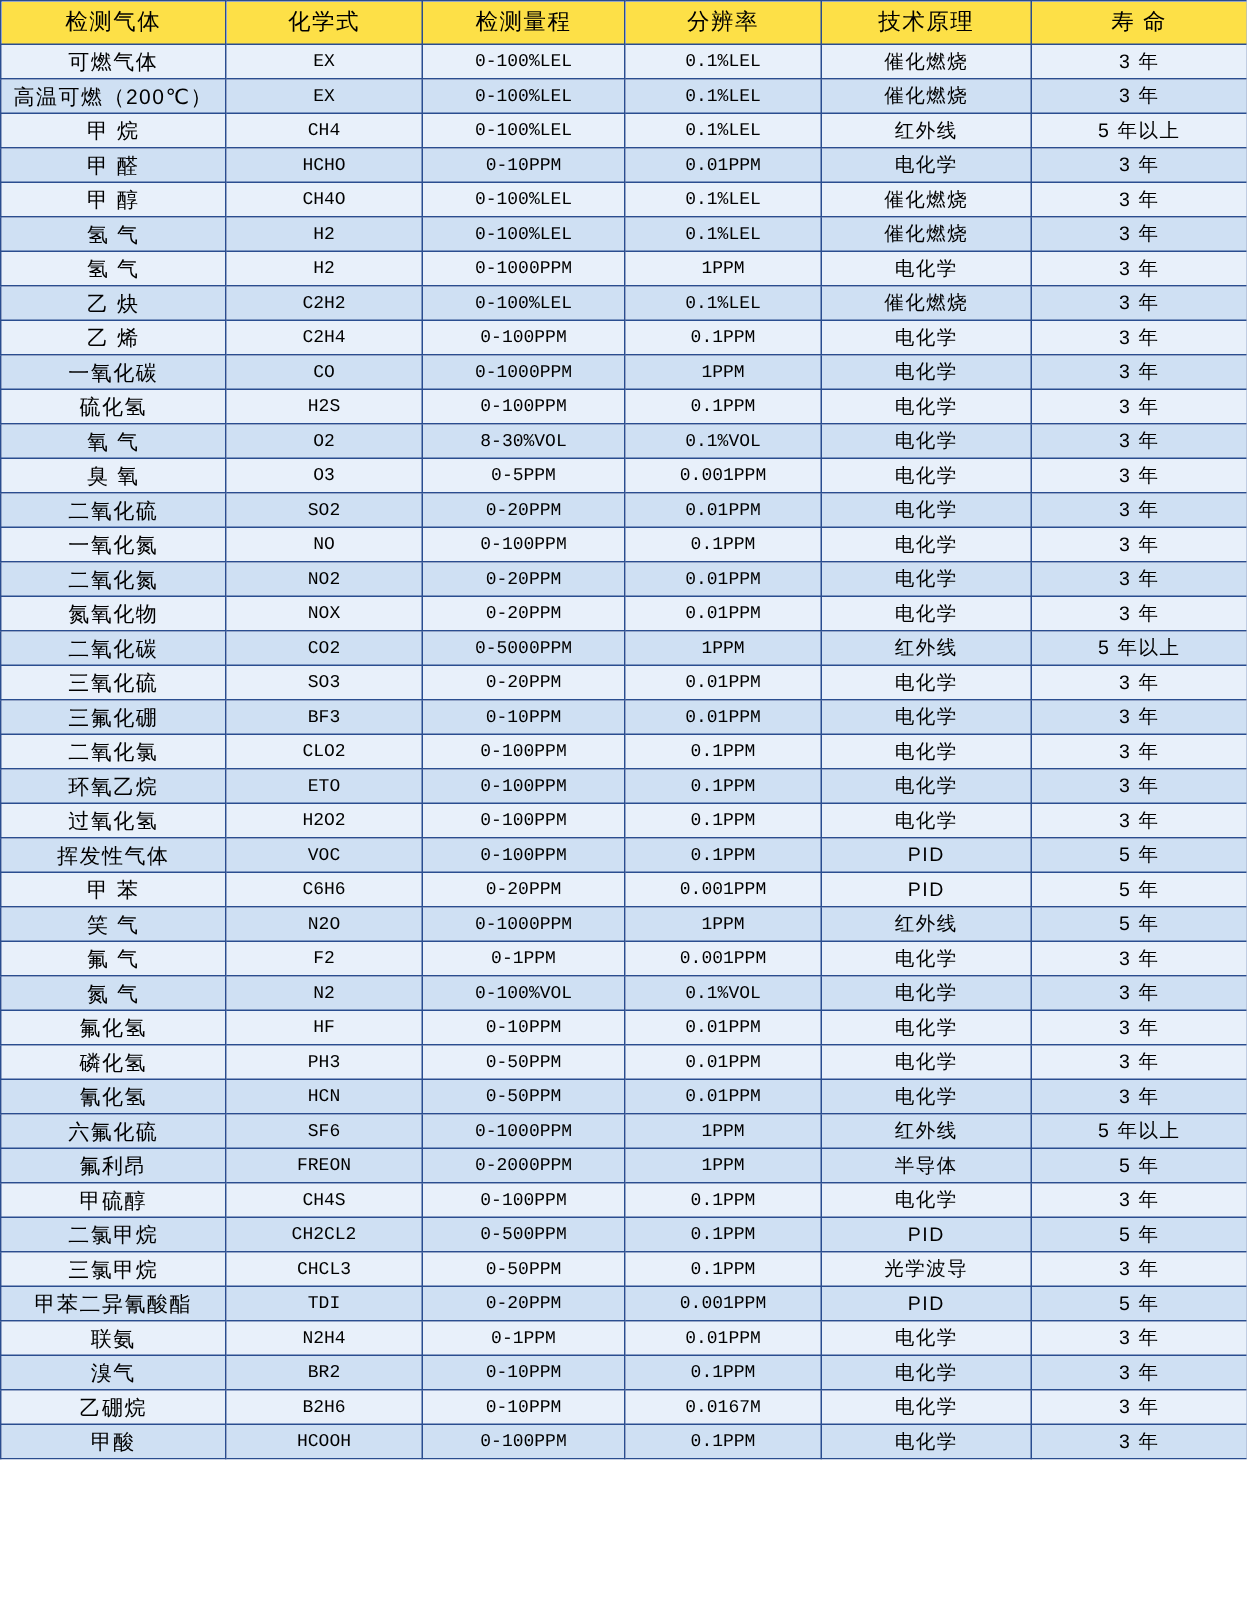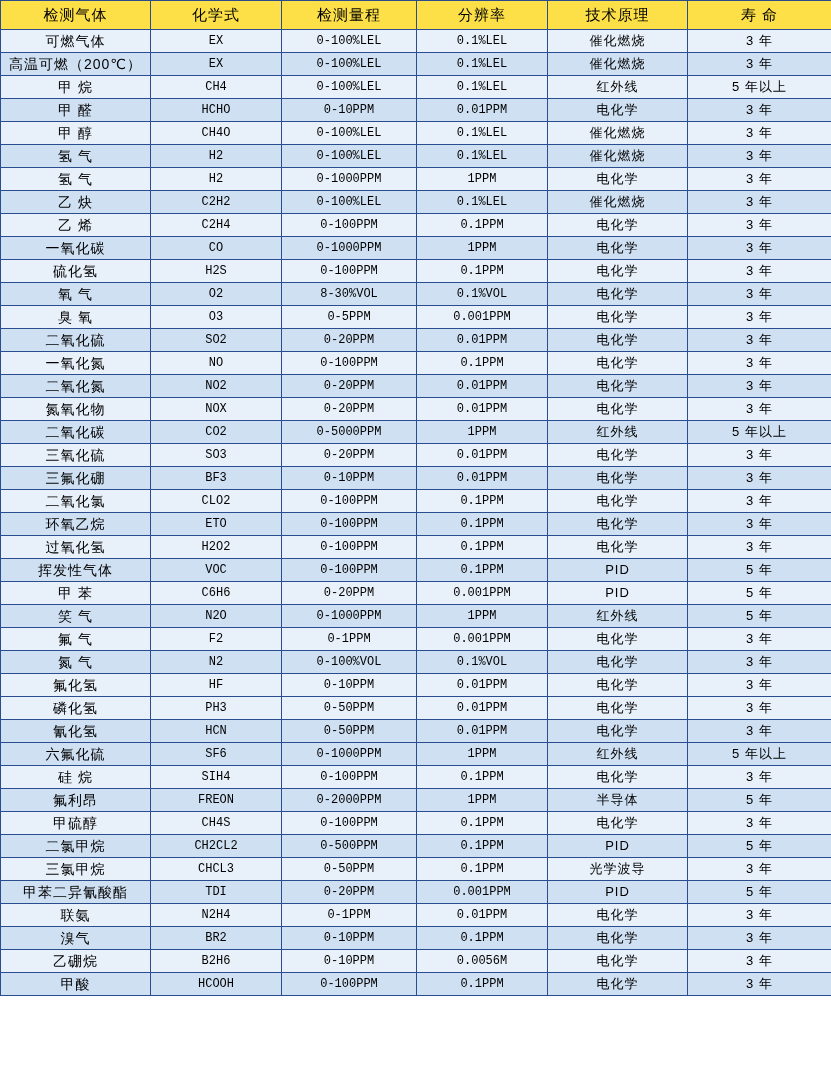--- a/index.html
+++ b/index.html
@@ -339,28 +339,20 @@
         <td class="col-life">3 年</td>
       </tr>
       <tr class="row-b">
         <td class="col-name">六氟化硫</td>
         <td class="col-formula">SF6</td>
         <td class="col-range">0-1000PPM</td>
         <td class="col-res">1PPM</td>
         <td class="col-principle">红外线</td>
         <td class="col-life">5 年以上</td>
       </tr>
-      <tr class="row-a">
-        <td class="col-name">硅 烷</td>
-        <td class="col-formula">SIH4</td>
-        <td class="col-range">0-100PPM</td>
-        <td class="col-res">0.1PPM</td>
-        <td class="col-principle">电化学</td>
-        <td class="col-life">3 年</td>
-      </tr>
       <tr class="row-b">
         <td class="col-name">氟利昂</td>
         <td class="col-formula">FREON</td>
         <td class="col-range">0-2000PPM</td>
         <td class="col-res">1PPM</td>
         <td class="col-principle">半导体</td>
         <td class="col-life">5 年</td>
       </tr>
       <tr class="row-a">
         <td class="col-name">甲硫醇</td>
@@ -407,21 +399,21 @@
         <td class="col-formula">BR2</td>
         <td class="col-range">0-10PPM</td>
         <td class="col-res">0.1PPM</td>
         <td class="col-principle">电化学</td>
         <td class="col-life">3 年</td>
       </tr>
       <tr class="row-a">
         <td class="col-name">乙硼烷</td>
         <td class="col-formula">B2H6</td>
         <td class="col-range">0-10PPM</td>
-        <td class="col-res">0.0056M</td>
+        <td class="col-res">0.0167M</td>
         <td class="col-principle">电化学</td>
         <td class="col-life">3 年</td>
       </tr>
       <tr class="row-b">
         <td class="col-name">甲酸</td>
         <td class="col-formula">HCOOH</td>
         <td class="col-range">0-100PPM</td>
         <td class="col-res">0.1PPM</td>
         <td class="col-principle">电化学</td>
         <td class="col-life">3 年</td>

